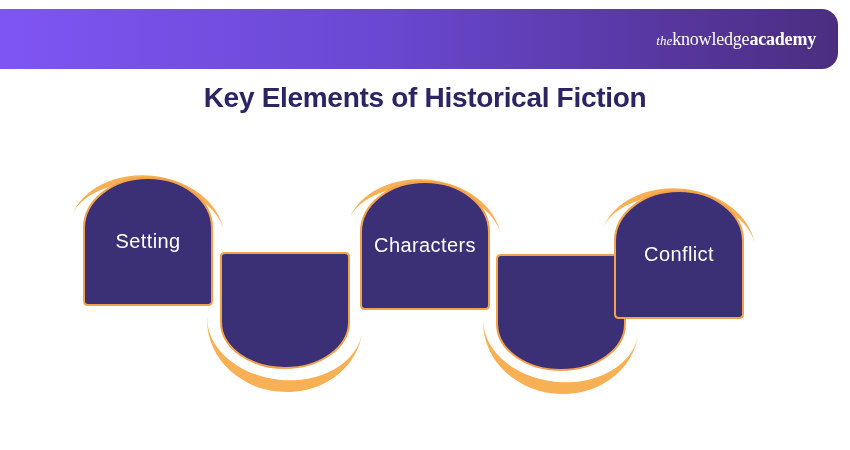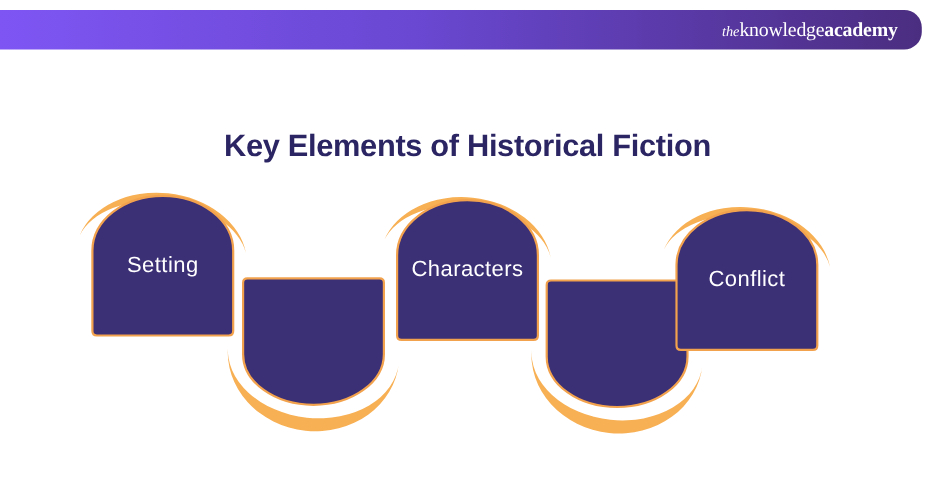--- a/index.html
+++ b/index.html
@@ -6,41 +6,40 @@
   body {
     width: 850px; height: 450px;
     background: var(--bg, #ffffff);
     font-family: "Liberation Sans", sans-serif;
     position: relative; overflow: hidden;
   }
 
   
   .header-bar {
     position: absolute; top: 9px; left: 0;
-    width: 838px; height: 36px;
+    width: 838px; height: 60px;
     border-radius: 0 16px 16px 0;
     background: linear-gradient(90deg,
       var(--grad-start, #7E55F3) 0%,
       #6A48D2 45%,
       var(--grad-end, #4B2D80) 100%);
     display: flex; align-items: center; justify-content: flex-end;
     padding-right: 22px; box-sizing: border-box;
   }
   .logo { color: #ffffff; font-family: "Liberation Serif", serif; white-space: nowrap; }
   .logo .logo-the { font-style: italic; font-size: 13px; }
   .logo .logo-knowledge { font-size: 18px; font-weight: 400; letter-spacing: -0.2px; }
   .logo .logo-academy { font-size: 18px; font-weight: 700; letter-spacing: -0.2px; }
 
   
   .page-title {
     position: absolute; top: 82px; left: 0; width: 850px;
     text-align: center;
     font-size: 28px; font-weight: bold; letter-spacing: -0.3px;
     color: var(--title-color, #2B2563);
-    margin-top: 35px;
   }
 
   
   .element-card { position: absolute; width: 160px; }
   .element-card svg { display: block; }
   .crescent { fill: var(--arc, #F8B054); }
   .dome { fill: var(--shape, #3B2F76); stroke: var(--outline, #F2A24D); stroke-width: 2; }
   .element-label {
     position: absolute; left: 16px; right: 16px;
     display: flex; align-items: center; justify-content: center;

